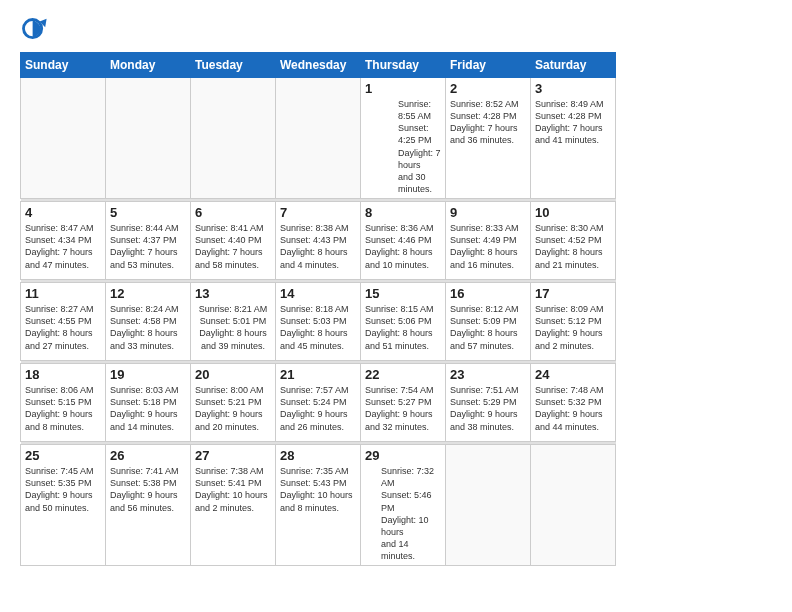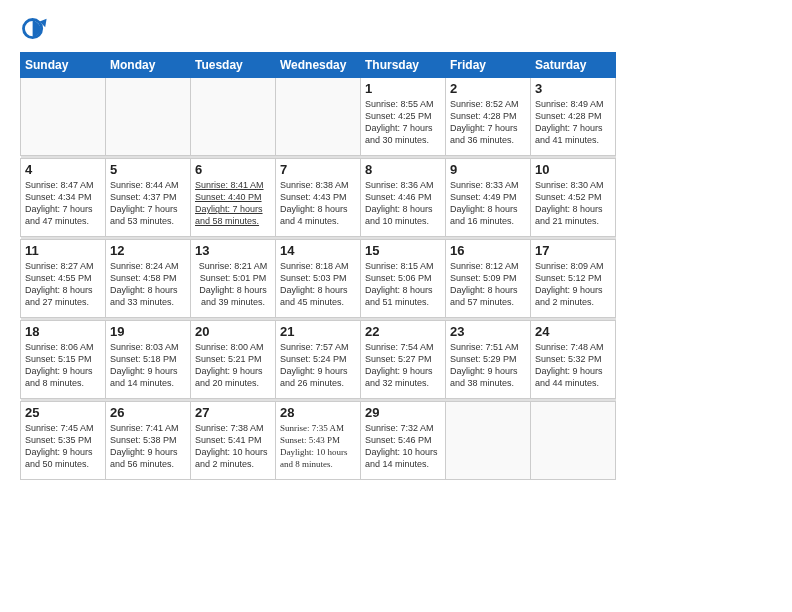--- a/index.html
+++ b/index.html
@@ -125,21 +125,21 @@
         </tr>
     </thead>
     <tbody id="calendar-body">
     <tr>
           <td class="empty"></td>
           <td class="empty"></td>
           <td class="empty"></td>
           <td class="empty"></td>
           <td>
             <span class="day-num">1</span>
-            <div class="day-info" style="white-space: pre-line;">Sunrise: 8:55 AM
+            <div class="day-info" style="white-space: pre-line; margin-left: 33px;">Sunrise: 8:55 AM
 Sunset: 4:25 PM
 Daylight: 7 hours
 and 30 minutes.</div>
           </td>
           <td>
             <span class="day-num">2</span>
             <div class="day-info" style="white-space: pre-line;">Sunrise: 8:52 AM
 Sunset: 4:28 PM
 Daylight: 7 hours
 and 36 minutes.</div>
@@ -165,21 +165,21 @@
           </td>
           <td>
             <span class="day-num">5</span>
             <div class="day-info" style="white-space: pre-line;">Sunrise: 8:44 AM
 Sunset: 4:37 PM
 Daylight: 7 hours
 and 53 minutes.</div>
           </td>
           <td>
             <span class="day-num">6</span>
-            <div class="day-info" style="white-space: pre-line; text-decoration: underline;">Sunrise: 8:41 AM
+            <div class="day-info" style="white-space: pre-line;">Sunrise: 8:41 AM
 Sunset: 4:40 PM
 Daylight: 7 hours
 and 58 minutes.</div>
           </td>
           <td>
             <span class="day-num">7</span>
             <div class="day-info" style="white-space: pre-line;">Sunrise: 8:38 AM
 Sunset: 4:43 PM
 Daylight: 8 hours
 and 4 minutes.</div>
@@ -334,28 +334,28 @@
           </td>
           <td>
             <span class="day-num">27</span>
             <div class="day-info" style="white-space: pre-line;">Sunrise: 7:38 AM
 Sunset: 5:41 PM
 Daylight: 10 hours
 and 2 minutes.</div>
           </td>
           <td>
             <span class="day-num">28</span>
-            <div class="day-info" style="white-space: pre-line; font-family: Liberation Serif, serif;">Sunrise: 7:35 AM
+            <div class="day-info" style="white-space: pre-line;">Sunrise: 7:35 AM
 Sunset: 5:43 PM
 Daylight: 10 hours
 and 8 minutes.</div>
           </td>
           <td>
             <span class="day-num">29</span>
-            <div class="day-info" style="white-space: pre-line;">Sunrise: 7:32 AM
+            <div class="day-info" style="white-space: pre-line; margin-left: 16px;">Sunrise: 7:32 AM
 Sunset: 5:46 PM
 Daylight: 10 hours
 and 14 minutes.</div>
           </td>
           <td class="empty"></td>
           <td class="empty"></td>
         </tr>
       </tbody>
   </table>
 </div>

